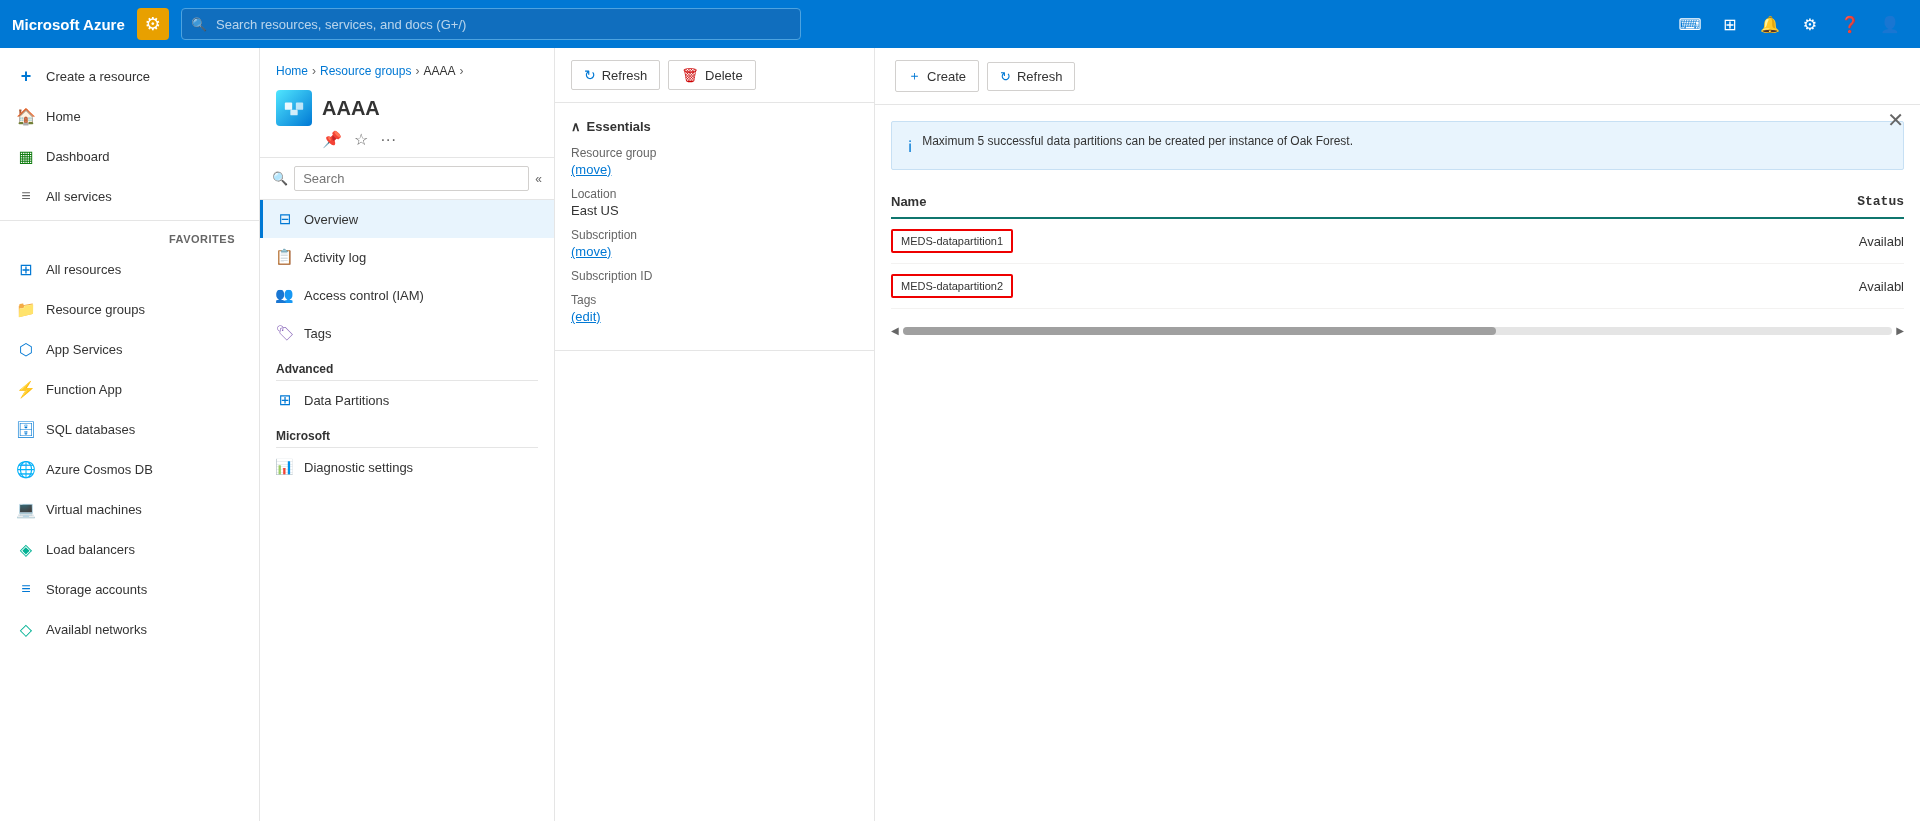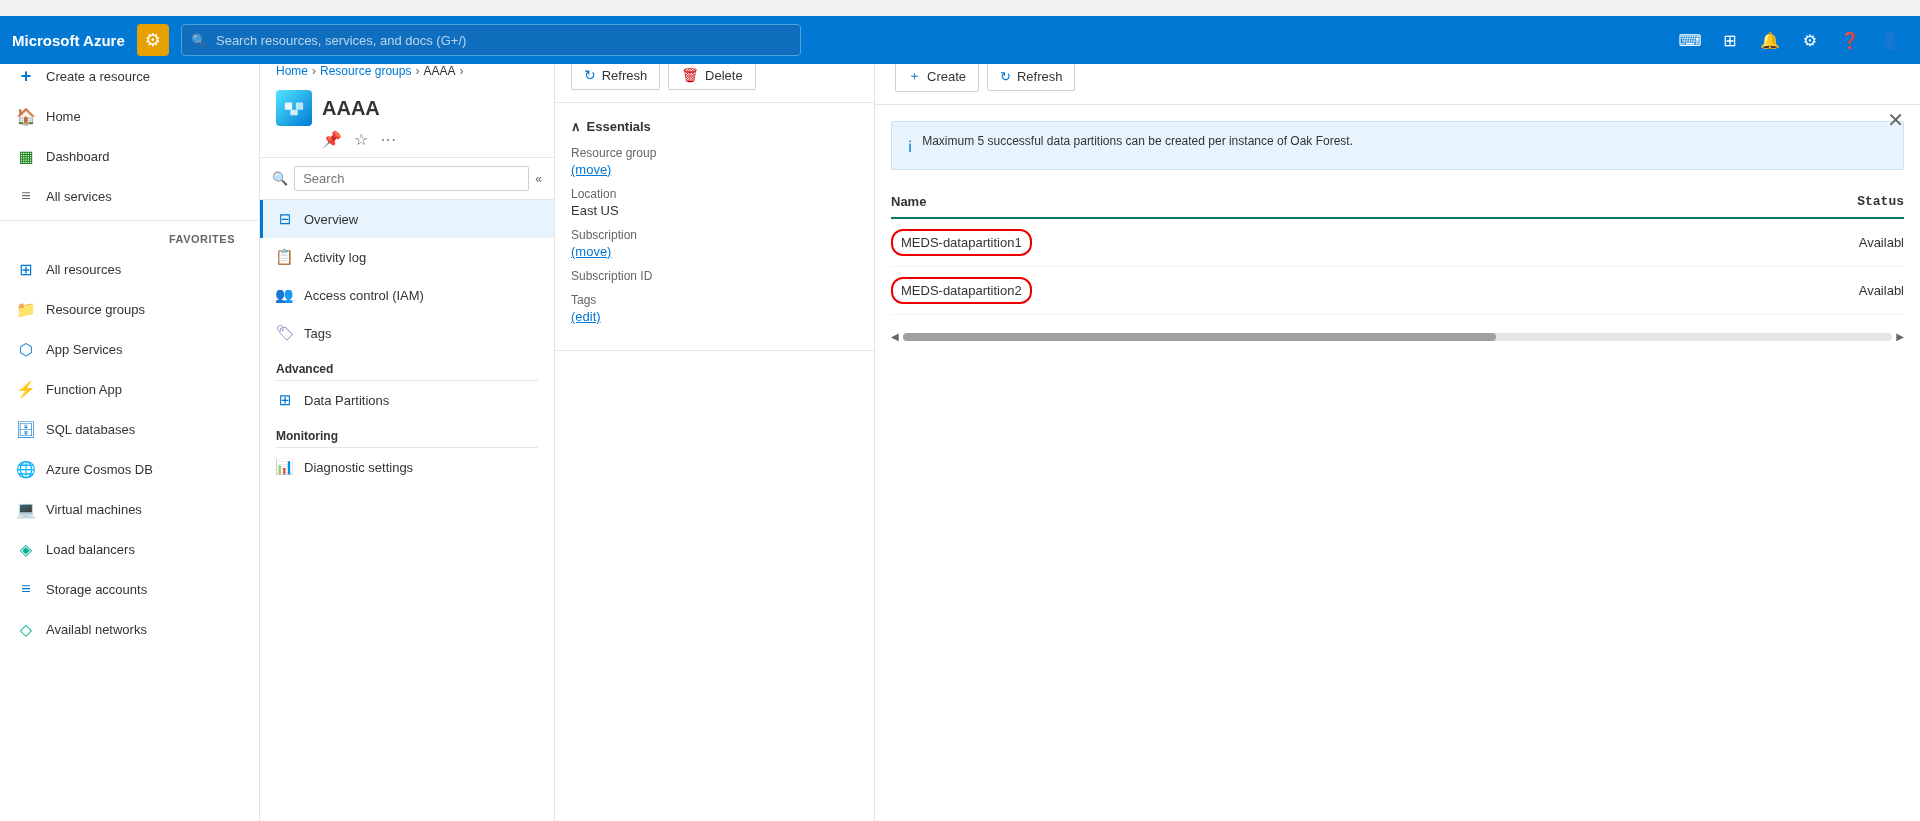--- a/index.html
+++ b/index.html
@@ -8,21 +8,21 @@
     
     .topbar {
       display: flex;
       align-items: center;
       background: #0078d4;
       height: 48px;
       padding: 0 12px;
       gap: 12px;
       color: white;
       position: fixed;
-      top: 16px; left: 0; right: 0;
+      top: 0; left: 0; right: 0;
       z-index: 100;
     }
     .topbar-brand {
       font-weight: 700;
       font-size: 15px;
       color: white;
       white-space: nowrap;
     }
     .topbar-icon-btn {
       width: 32px; height: 32px;
@@ -357,22 +357,22 @@
       padding: 10px 0;
       border-bottom: 1px solid #f3f2f1;
     }
     .dt-row .dr-name {
       flex: 1;
     }
     .dt-row .dr-name-box {
       border: 2px solid #e00;
       padding: 4px 8px;
       display: inline-block;
-      border-radius: 12px;
-      font-size: 13px;
+      border-radius: 2px;
+      font-size: 11px;
       color: #333;
     }
     .dt-row .dr-status {
       width: 120px;
       font-size: 13px;
       color: #333;
       text-align: right;
     }
 
     .scrollbar-row {
@@ -566,21 +566,21 @@
         </div>
 
         <div class="lp-section-label">Advanced</div>
         <hr style="border:none;border-top:1px solid #e5e5e5;margin:0 16px;">
 
         <div class="lp-nav-item">
           <span class="ni-icon" style="color:#0078d4;">⊞</span>
           <span>Data Partitions</span>
         </div>
 
-        <div class="lp-section-label">Monitoring</div>
+        <div class="lp-section-label">Microsoft</div>
         <hr style="border:none;border-top:1px solid #e5e5e5;margin:0 16px;">
 
         <div class="lp-nav-item">
           <span class="ni-icon" style="color:#107c10;">📊</span>
           <span>Diagnostic settings</span>
         </div>
       </div>
     </div>
 
     <div class="middle-panel">

